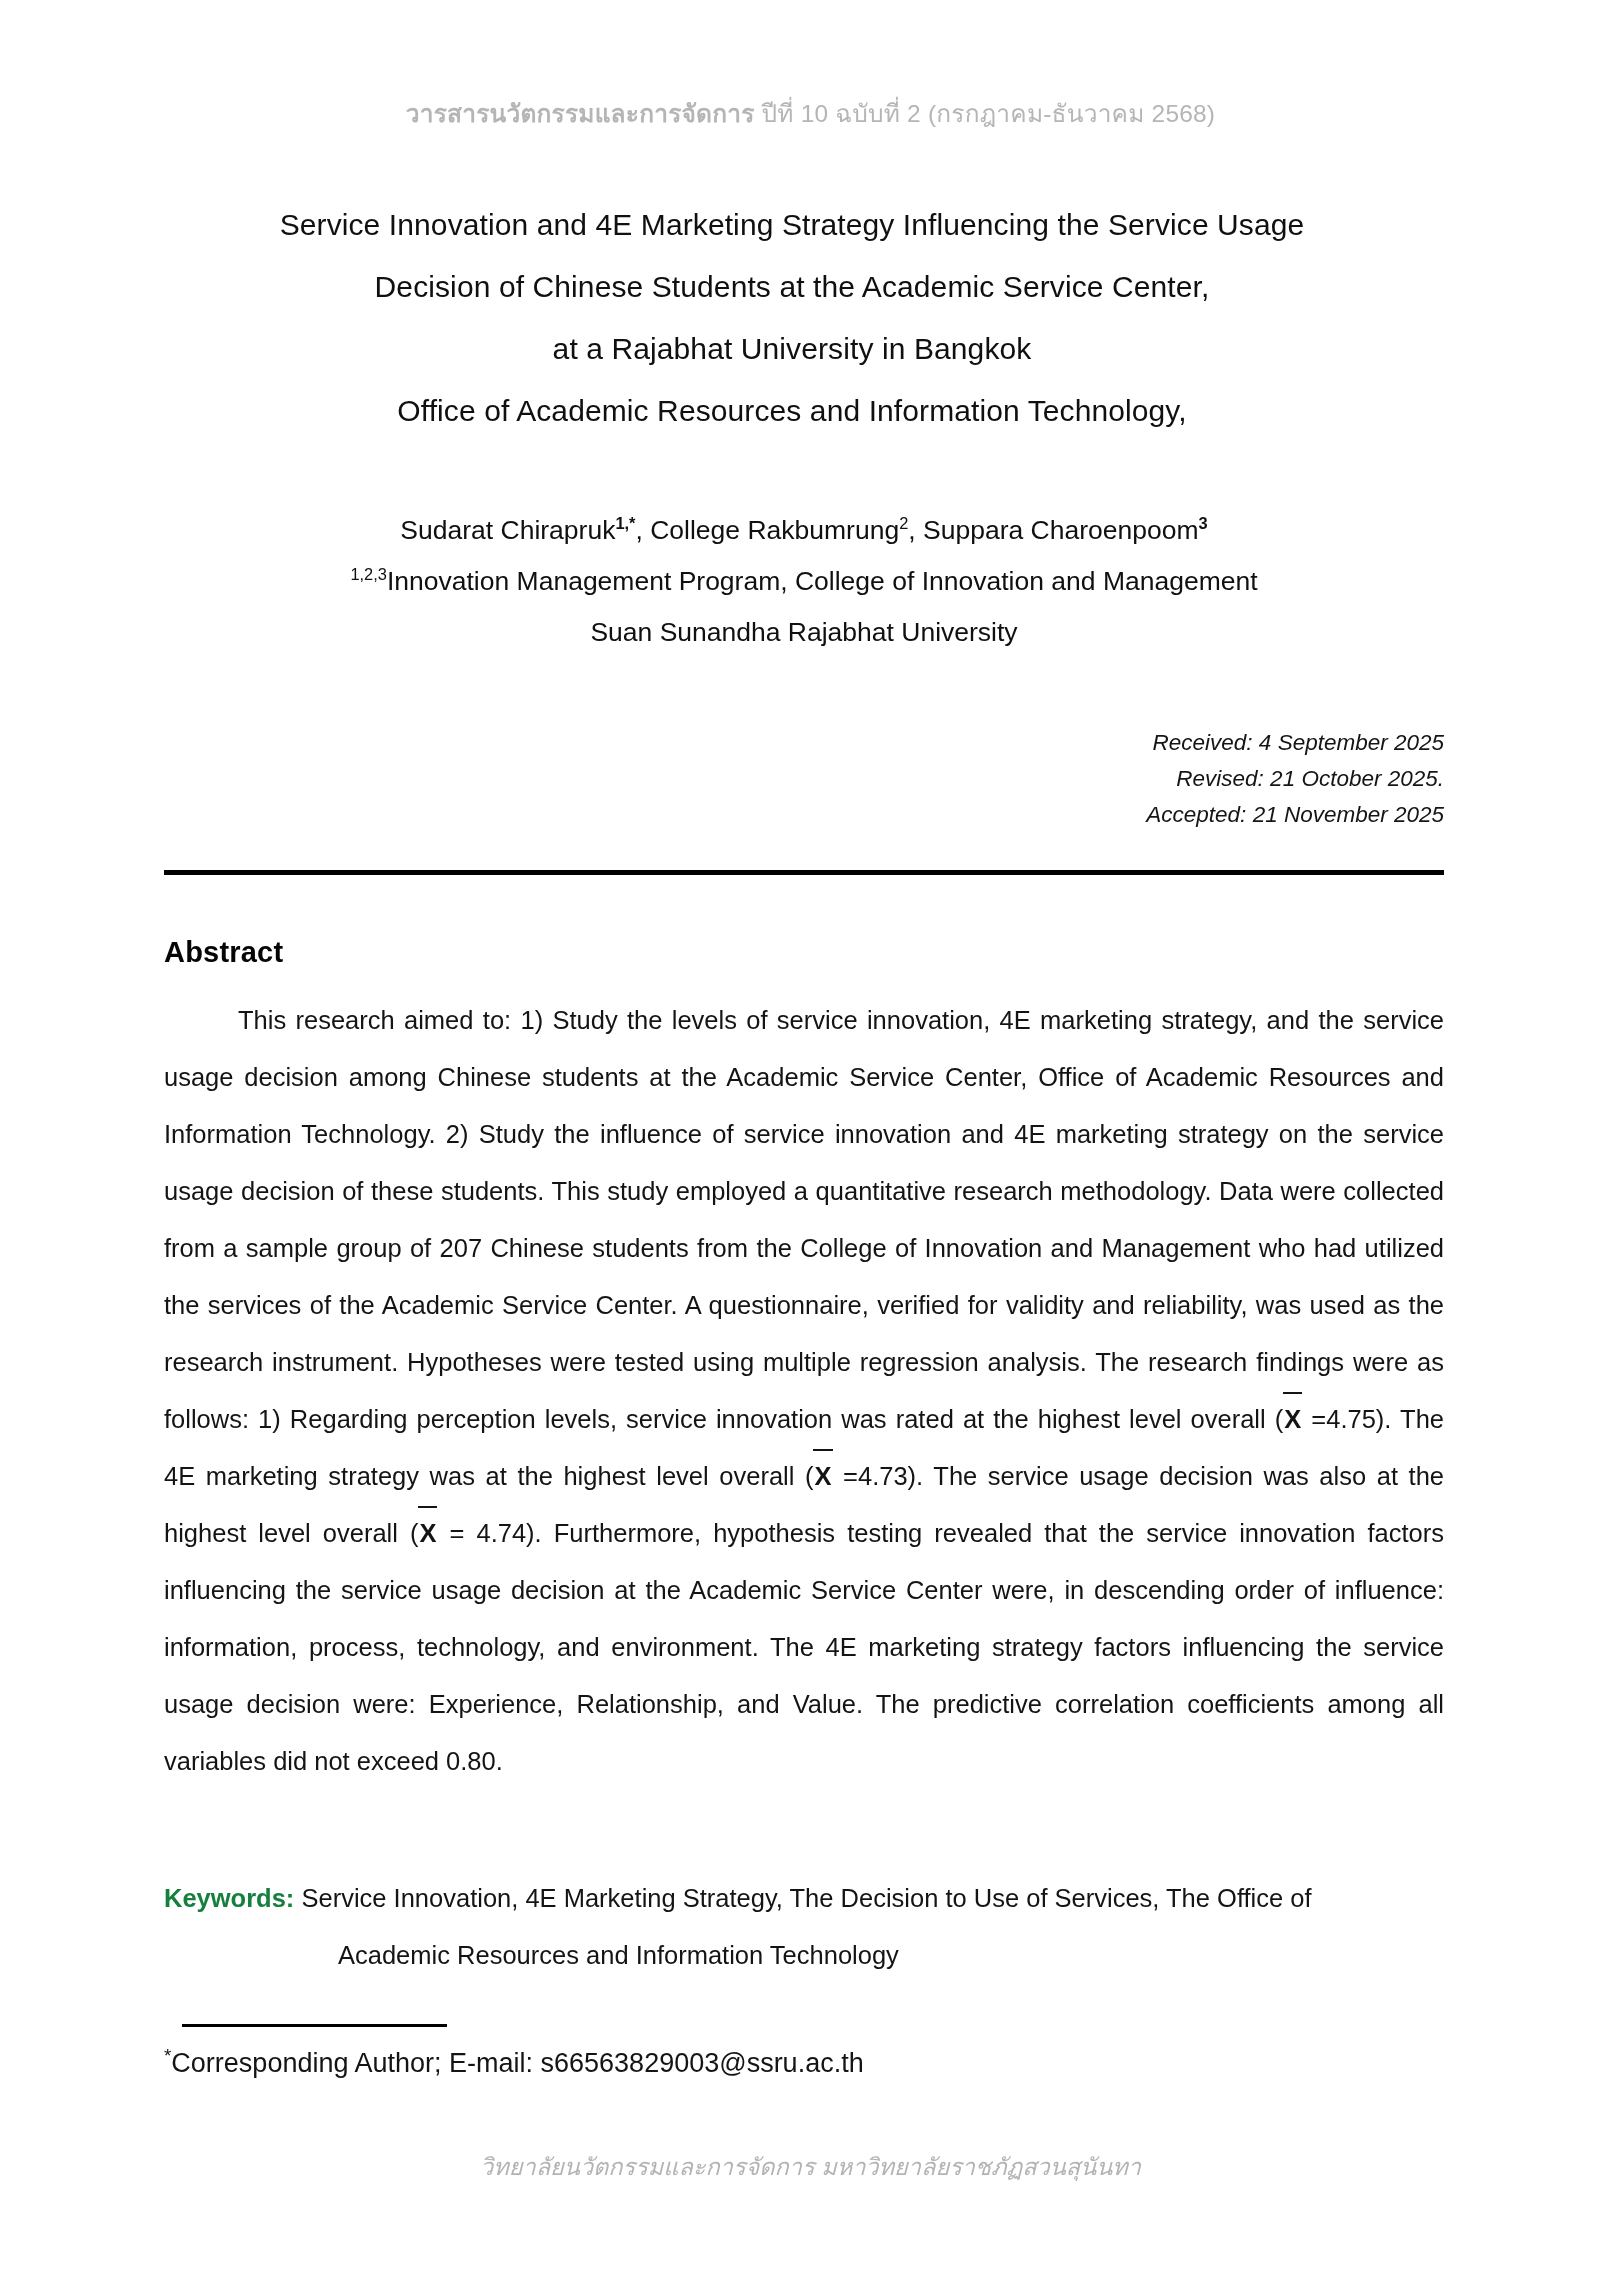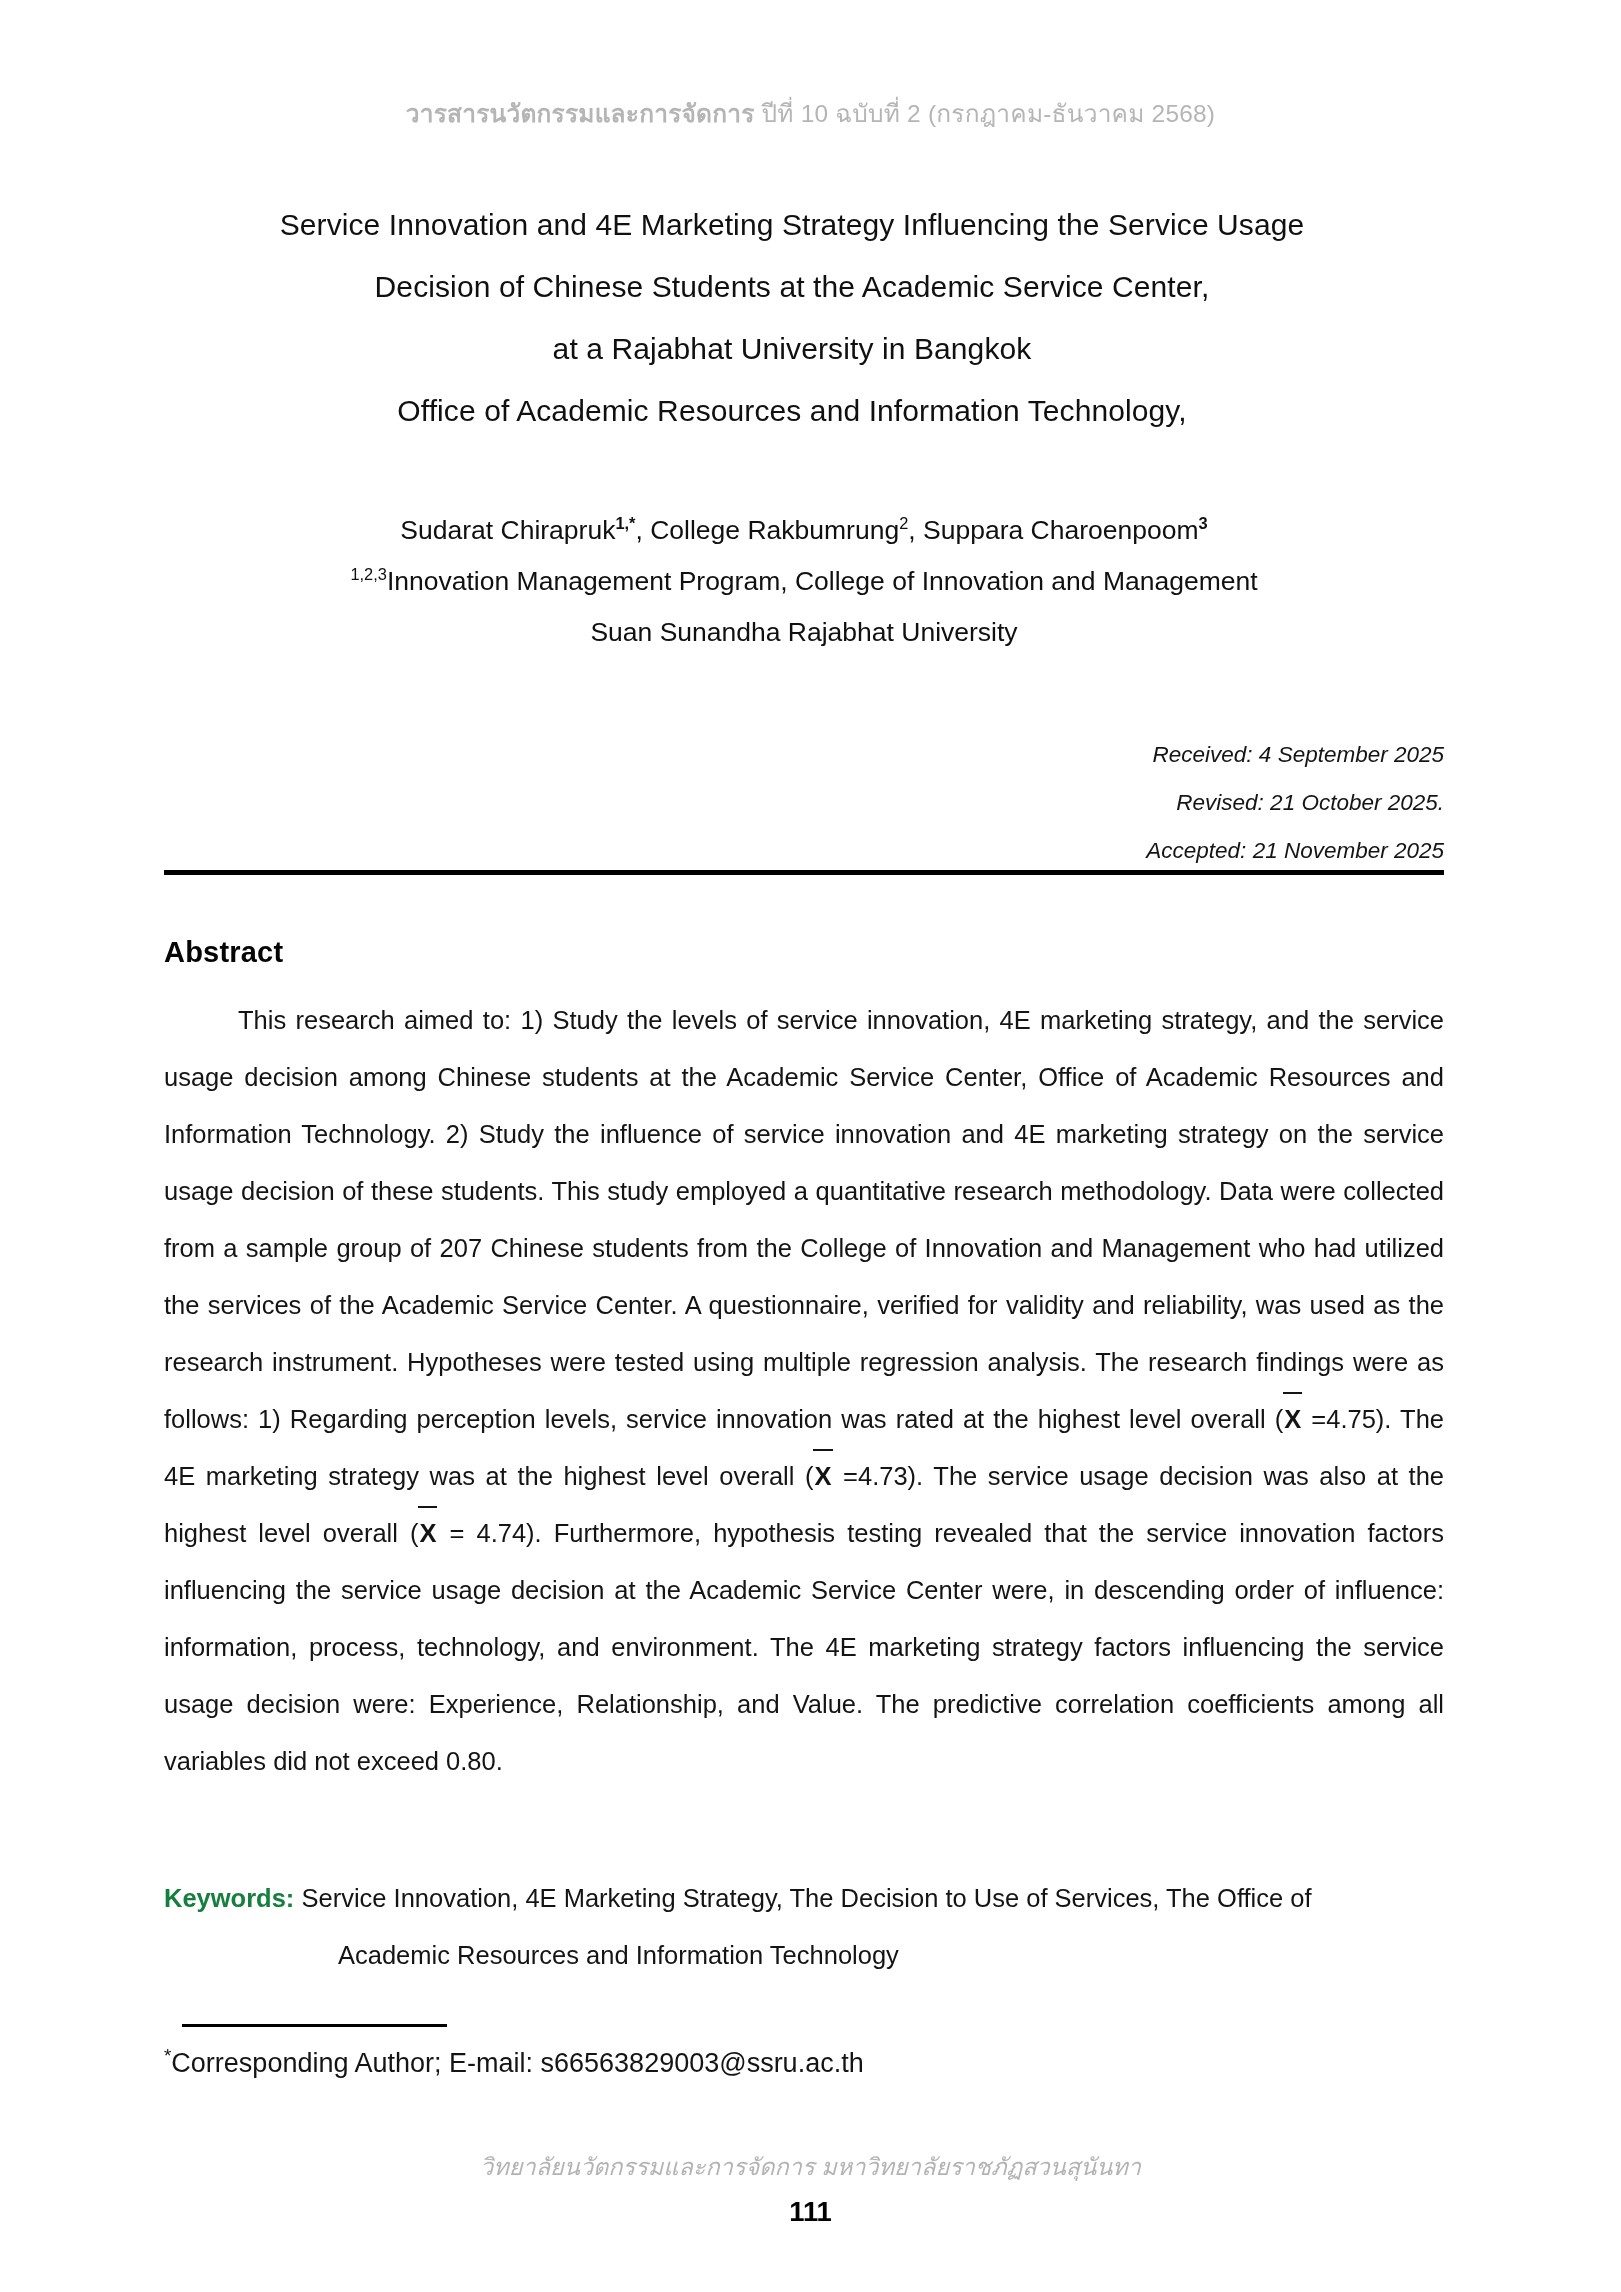--- a/index.html
+++ b/index.html
@@ -84,21 +84,20 @@
     top: 725px;
     left: 164px;
     width: 1280px;
     text-align: right;
   }
   .date-line {
     font-size: 22.5px;
     line-height: 36px;
     font-style: italic;
     color: #151515;
-    margin-top: 12px;
   }
 
   
   .header-rule {
     position: absolute;
     top: 870px;
     left: 164px;
     width: 1280px;
     height: 4.9px;
     background: #000000;
@@ -240,16 +239,15 @@
 
   <div class="abstract-heading">Abstract</div>
   <div class="abstract-body"><span class="indent"></span><span>This research aimed to: 1) Study the levels of service innovation, 4E marketing strategy, and the service usage decision among Chinese students at the Academic Service Center, Office of Academic Resources and Information Technology. 2) Study the influence of service innovation and 4E marketing strategy on the service usage decision of these students. This study employed a quantitative research methodology. Data were collected from a sample group of 207 Chinese students from the College of Innovation and Management who had utilized the services of the Academic Service Center. A questionnaire, verified for validity and reliability, was used as the research instrument. Hypotheses were tested using multiple regression analysis. The research findings were as follows: 1) Regarding perception levels, service innovation was rated at the highest level overall (</span><span class="xbar">X</span><span> =4.75). The 4E marketing strategy was at the highest level overall (</span><span class="xbar">X</span><span> =4.73). The service usage decision was also at the highest level overall (</span><span class="xbar">X</span><span> = 4.74). Furthermore, hypothesis testing revealed that the service innovation factors influencing the service usage decision at the Academic Service Center were, in descending order of influence: information, process, technology, and environment. The 4E marketing strategy factors influencing the service usage decision were: Experience, Relationship, and Value. The predictive correlation coefficients among all variables did not exceed 0.80.</span></div>
 
   <div class="keywords-block"><span class="keywords-label">Keywords:</span><span>  Service Innovation, 4E Marketing Strategy, The Decision to Use of Services, The Office of</span><span class="keywords-cont">Academic Resources and Information Technology</span></div>
 
   <div class="footnote-rule"></div>
   <div class="footnote"><sup>*</sup><span>Corresponding Author; E-mail: s66563829003@ssru.ac.th</span></div>
 
   <div class="footer-thai">วิทยาลัยนวัตกรรมและการจัดการ มหาวิทยาลัยราชภัฏสวนสุนันทา</div>
-  <div class="footer-pageno">111</div>
 
 </div>
 
 
 </body></html>

